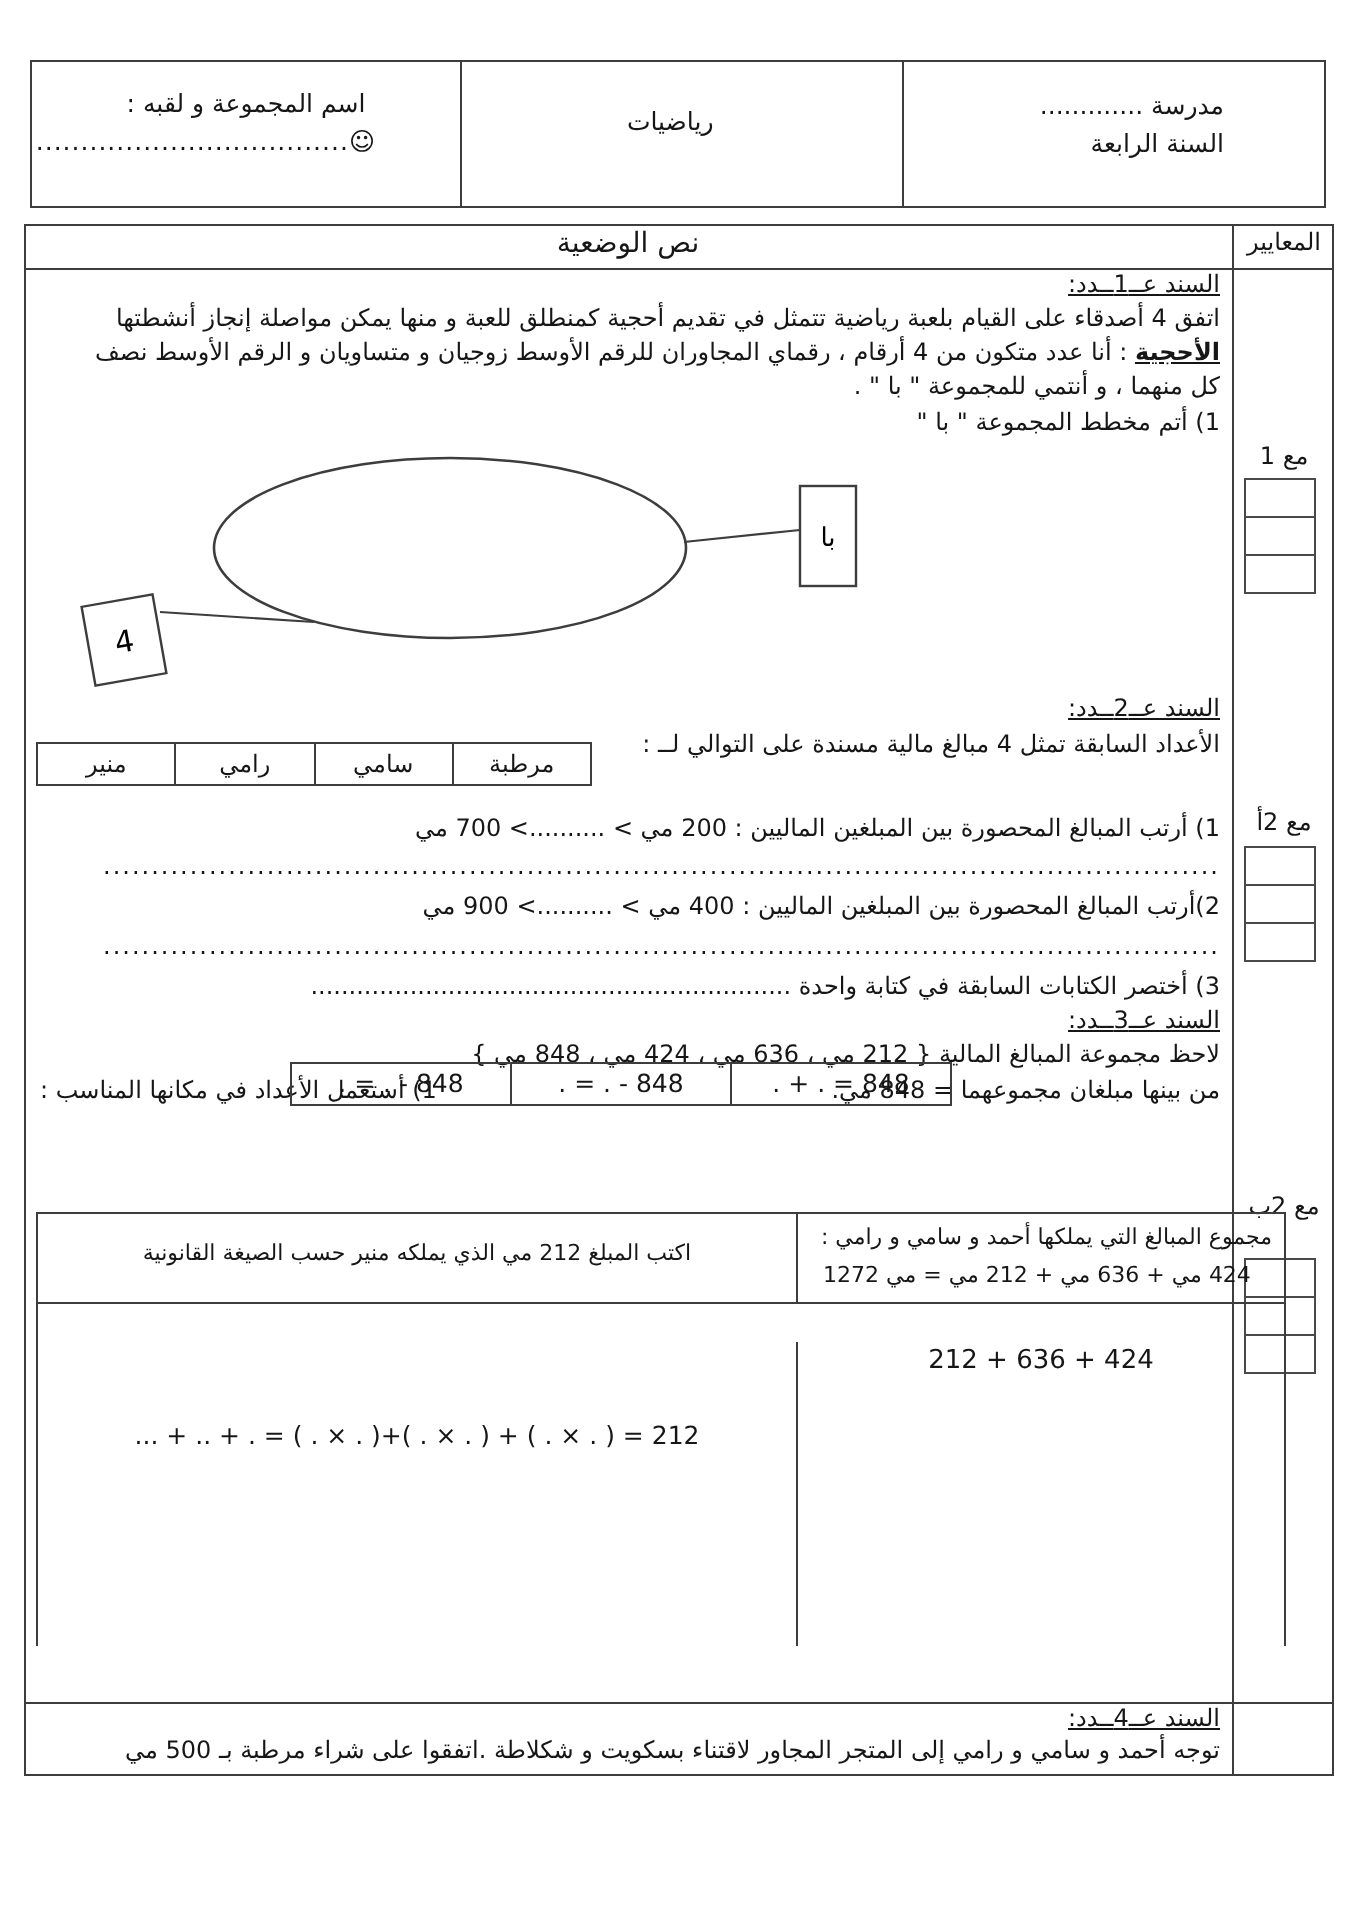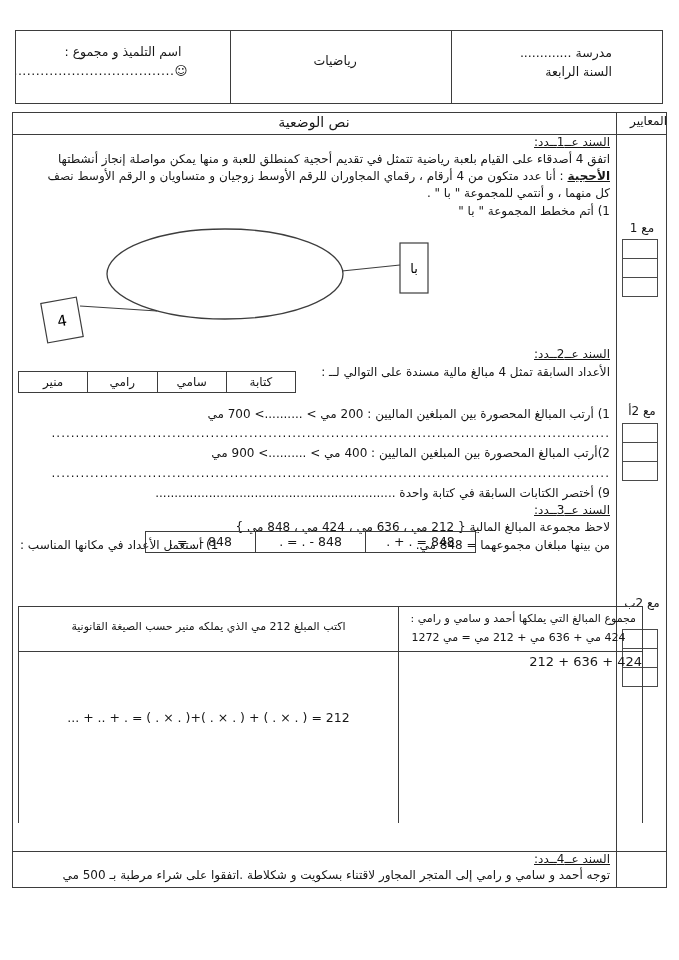--- a/index.html
+++ b/index.html
@@ -20,21 +20,21 @@
   .hcell-subject{width:216px;border-left:1px solid #3d3d3d;text-align:center;padding-top:22px;}
   .hcell-student{width:214px;text-align:center;line-height:1.5;}
   .dots-line{direction:rtl;text-align:right;padding-right:42px;letter-spacing:0.5px;white-space:nowrap;overflow:hidden;}
 
   
   .main-box{left:12px;top:112px;width:655px;height:776px;border:1px solid #3d3d3d;box-sizing:border-box;}
   .col-divider{left:616px;top:112px;height:776px;width:0;border-left:1px solid #3d3d3d;}
   .row-divider{left:12px;width:655px;height:0;border-top:1px solid #3d3d3d;}
 
   .situation-title{left:12px;top:114px;width:604px;font-size:14px;}
-  .criteria-title{left:617px;top:114px;width:50px;font-size:12px;direction:rtl;}
+  .criteria-title{left:617px;top:114px;width:50px;font-size:12px;direction:rtl;text-align:center;}
 
   .line{left:20px;width:590px;font-size:12px;direction:rtl;text-align:right;white-space:nowrap;}
 
   
   .mark-label{left:616px;width:52px;font-size:12px;direction:rtl;text-align:center;}
   .mark-table{left:622px;width:36px;border:1px solid #4a4a4a;box-sizing:border-box;}
   .mark-cell{height:18px;border-top:1px solid #4a4a4a;}
   .mark-cell:first-child{border-top:none;}
 
   
@@ -53,40 +53,40 @@
   .big-table{left:18px;top:606px;width:625px;box-sizing:border-box;
              border:1px solid #3d3d3d;border-bottom:none;direction:rtl;}
   .bt-row{display:flex;direction:rtl;}
   .bt-header{border-bottom:1px solid #3d3d3d;height:44px;}
   .bt-rcol{width:244px;border-left:1px solid #3d3d3d;box-sizing:border-box;}
   .bt-lcol{flex:1;box-sizing:border-box;}
   .bt-h-r{padding:3px 6px 0 2px;font-size:11px;line-height:1.7;}
   .bt-h-r .l2{text-align:center;direction:rtl;}
   .bt-h-l{padding-top:13px;text-align:center;font-size:11px;}
   .bt-body{height:171px;}
-  .bt-v-r{text-align:right;padding-top:2px;font-size:13px;direction:ltr;}
+  .bt-v-r{text-align:center;padding-top:2px;font-size:13px;direction:ltr;margin-top:19px;}
   .bt-v-l{padding-top:58px;text-align:center;font-size:12.5px;direction:ltr;}
 
   svg text{font-family:"DejaVu Sans",sans-serif;}
 </style>
 </head>
 <body>
 
 <div class="page">
 
   <div class="abs header-table">
     <div class="hcell hcell-school rtl">
       <div>مدرسة .............</div>
       <div>السنة الرابعة</div>
     </div>
     <div class="hcell hcell-subject">
       <span>رياضيات</span>
     </div>
     <div class="hcell hcell-student">
-      <div>اسم التلميذ و مجموع :</div>
+      <div>اسم المجموعة و لقبه :</div>
       <div class="dots-line">☺...................................................</div>
     </div>
   </div>
 
   <div class="abs main-box"></div>
   <div class="abs col-divider"></div>
   <div class="abs row-divider" style="top:134px;"></div>
   <div class="abs row-divider" style="top:851px;"></div>
 
   <div class="abs situation-title ctr">نص الوضعية</div>
@@ -128,31 +128,31 @@
     <g transform="rotate(-10 42 96)">
       <rect x="24" y="76" width="36" height="40" fill="none" stroke="#3d3d3d" stroke-width="1.2"></rect>
       <text x="42" y="102" font-size="15" text-anchor="middle">4</text>
     </g>
   </svg>
 
   <div class="abs line underline" style="top:347px;">السند عــ2ــدد:</div>
   <div class="abs line" style="top:365px;">الأعداد السابقة تمثل 4 مبالغ مالية مسندة على التوالي لــ :</div>
 
   <div class="abs names-table">
-    <div class="name-cell">كتابة</div>
+    <div class="name-cell">مرطبة</div>
     <div class="name-cell">سامي</div>
     <div class="name-cell">رامي</div>
     <div class="name-cell">منير</div>
   </div>
 
   <div class="abs line" style="top:407px;">1) أرتب المبالغ المحصورة بين المبلغين الماليين : 200 مي &gt; ..........&gt; 700 مي</div>
   <div class="abs line" style="top:426px;letter-spacing:1px;overflow:hidden;">....................................................................................................................</div>
   <div class="abs line" style="top:446px;">2)أرتب المبالغ المحصورة بين المبلغين الماليين : 400 مي &gt; ..........&gt; 900 مي</div>
   <div class="abs line" style="top:466px;letter-spacing:1px;overflow:hidden;">....................................................................................................................</div>
-  <div class="abs line" style="top:486px;">9) أختصر الكتابات السابقة في كتابة واحدة  ...............................................................</div>
+  <div class="abs line" style="top:486px;">3) أختصر الكتابات السابقة في كتابة واحدة  ...............................................................</div>
 
   <div class="abs line underline" style="top:503px;">السند عــ3ــدد:</div>
   <div class="abs line" style="top:520px;">لاحظ مجموعة المبالغ المالية { 212 مي ، 636 مي ، 424 مي ، 848 مي }</div>
   <div class="abs line" style="top:538px;display:flex;justify-content:space-between;">
     <span>من بينها مبلغان مجموعهما = 848  مي.</span>
     <span>1) أستعمل الأعداد في مكانها المناسب :</span>
   </div>
 
   <div class="abs eq-table">
     <div class="eq-cell">. = . - 848</div>

